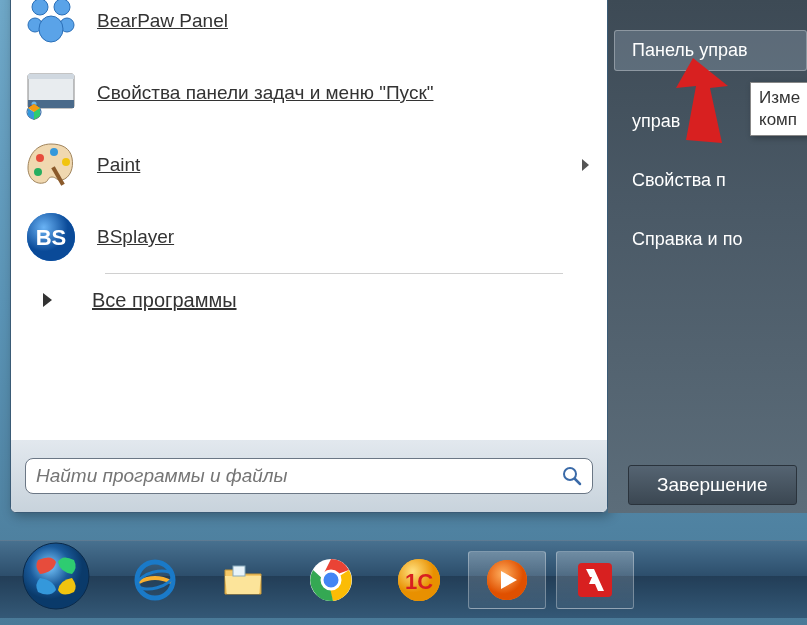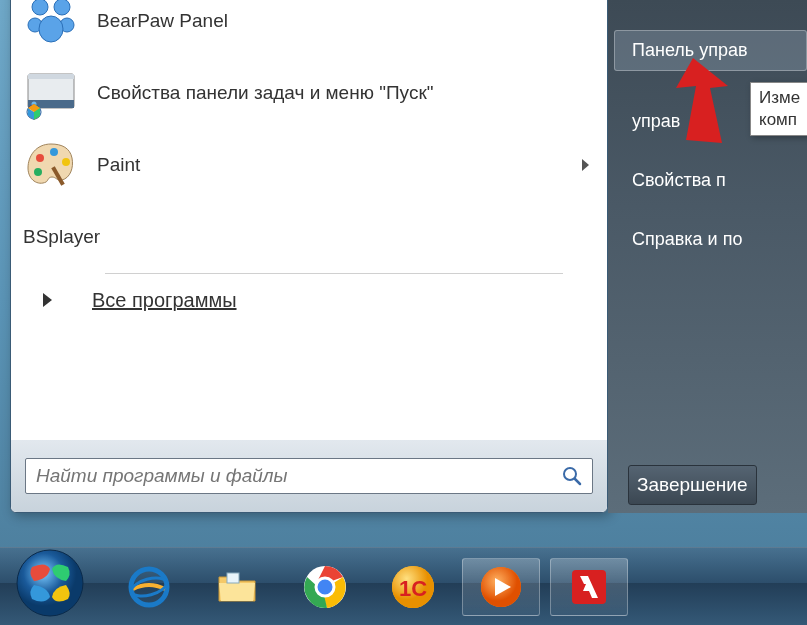--- a/index.html
+++ b/index.html
@@ -39,20 +39,21 @@
       height: 56px;
       margin-right: 18px;
       display: flex;
       align-items: center;
       justify-content: center;
     }
     .prog-label {
       font-size: 19px;
       color: #333;
       flex: 1;
+      text-decoration: underline;
     }
     .submenu-arrow {
       width: 0; height: 0;
       border-top: 6px solid transparent;
       border-bottom: 6px solid transparent;
       border-left: 7px solid #555;
       margin-right: 6px;
     }
 
     .sep-line { height: 1px; background: #d0d0d0; margin: 0 40px 0 90px; }
@@ -77,21 +78,21 @@
       background: linear-gradient(to bottom, #e2e8ee, #c8d3dc);
       padding: 18px 14px 18px 14px;
       border-radius: 0 0 6px 6px;
     }
     .search-box {
       display: flex;
       align-items: center;
       background: #fff;
       border: 1px solid #6b7785;
       height: 36px;
-      border-radius: 2px;
+      border-radius: 8px;
     }
     .search-input {
       flex: 1;
       border: none;
       outline: none;
       font-size: 19px;
       font-style: italic;
       color: #888;
       padding: 0 10px;
       height: 100%;
@@ -158,40 +159,40 @@
       height: 56px;
       display: flex;
       align-items: center;
       padding-left: 20px;
     }
     .shutdown-btn {
       background: linear-gradient(to bottom, #556472, #3b4752);
       border: 1px solid #2a333c;
       color: #fff;
       font-size: 19px;
-      padding: 8px 8px;
+      padding: 8px 28px;
       border-radius: 3px;
       cursor: pointer;
     }
 
     
     .taskbar {
       position: absolute;
       left: 0;
-      bottom: 0;
+      bottom: 7px;
       width: 100%;
       height: 78px;
       background: linear-gradient(to bottom, 
         rgba(70,110,140,0.85) 0%,
         rgba(40,70,100,0.85) 45%,
         rgba(30,55,80,0.9) 46%,
         rgba(50,85,115,0.9) 100%);
       display: flex;
       align-items: center;
-      padding-left: 10px;
+      padding-left: 16px;
       border-top: 1px solid rgba(255,255,255,0.2);
     }
     .start-orb {
       width: 80px;
       height: 80px;
       margin-right: 20px;
       display: flex;
       align-items: center;
       justify-content: center;
       cursor: pointer;
@@ -261,20 +262,33 @@
           <circle cx="14" cy="34" r="4" fill="#27ae60"></circle>
           <rect x="32" y="28" width="4" height="20" fill="#8b5a2b" transform="rotate(-30 34 38)"></rect>
         </svg>
       </span>
       <span class="prog-label">Paint</span>
       <span class="submenu-arrow"></span>
     </div>
 
 
     <div class="prog-item">
+      <span class="prog-icon">
+        <svg width="54" height="54" viewBox="0 0 54 54">
+          <circle cx="27" cy="27" r="24" fill="#1a6bc8"></circle>
+          <circle cx="27" cy="27" r="24" fill="url(#bsgrad)"></circle>
+          <defs>
+            <radialGradient id="bsgrad" cx="0.35" cy="0.3">
+              <stop offset="0%" stop-color="#6ab3f5"></stop>
+              <stop offset="100%" stop-color="#0a4a98"></stop>
+            </radialGradient>
+          </defs>
+          <text x="27" y="35" font-family="Arial" font-weight="bold" font-size="22" fill="#fff" text-anchor="middle">BS</text>
+        </svg>
+      </span>
       <span class="prog-label">BSplayer</span>
     </div>
 
     <div class="sep-line"></div>
 
     <div class="all-programs">
       <span class="all-arrow"></span>
       <span class="all-label">Все программы</span>
     </div>
   </div>

